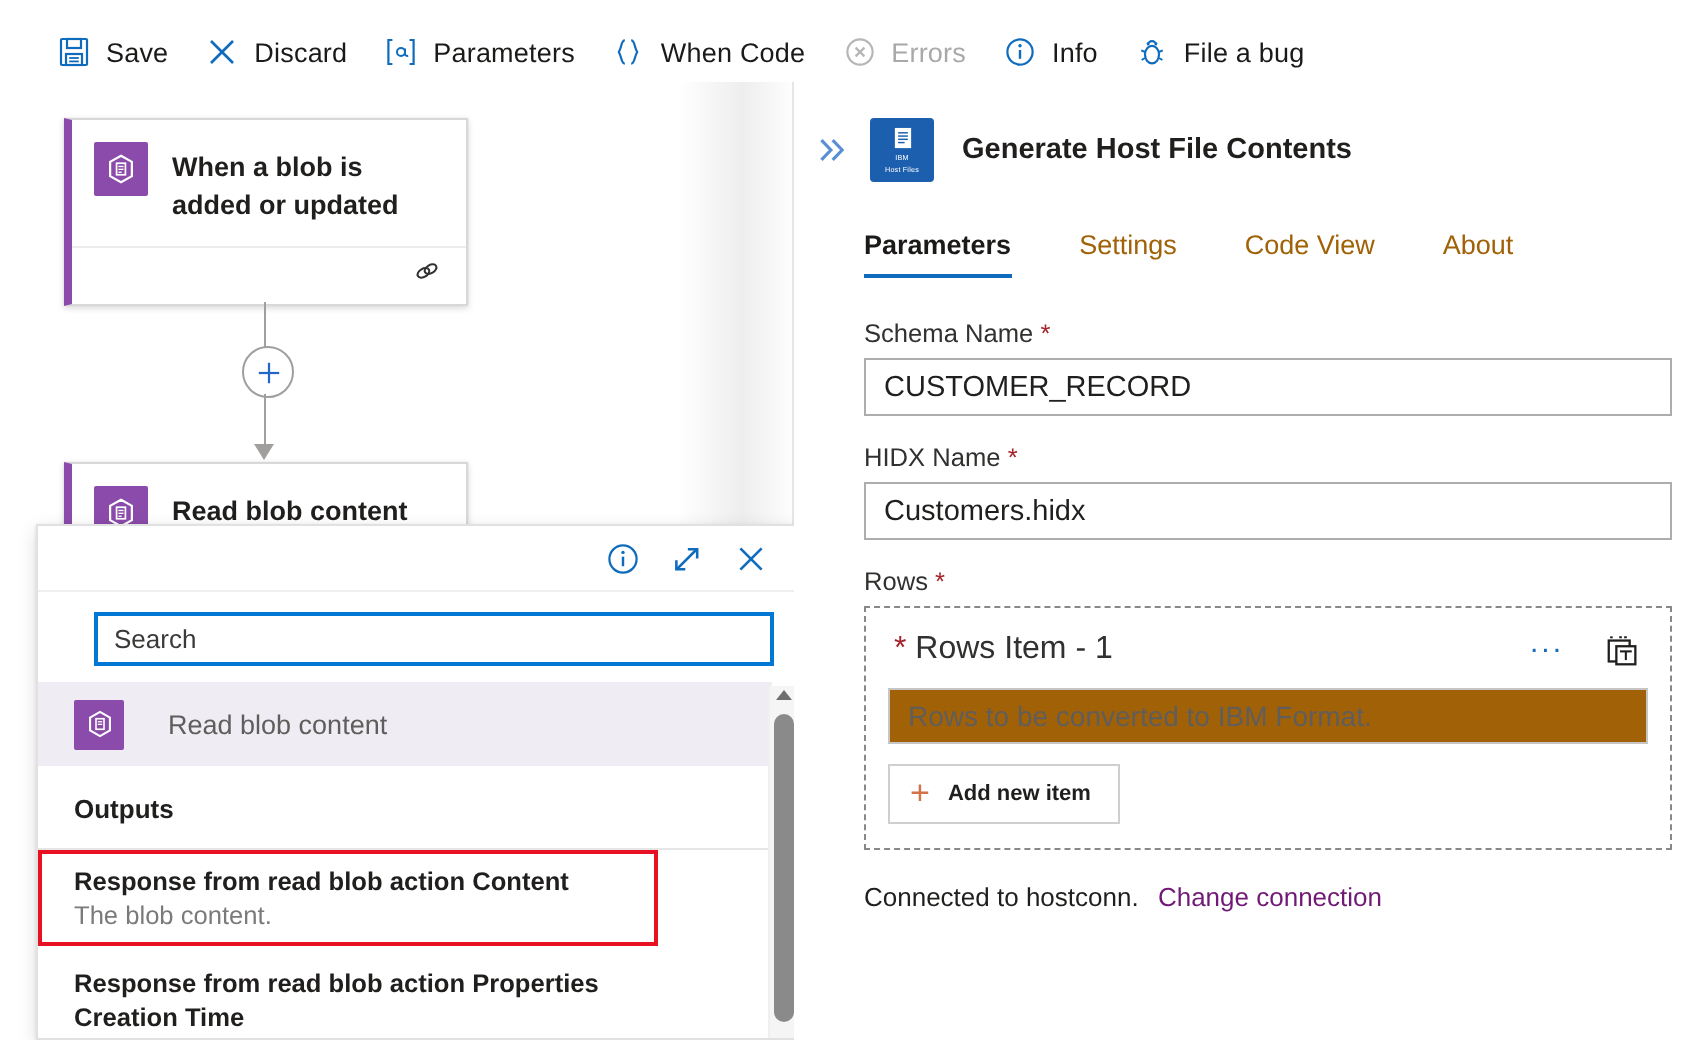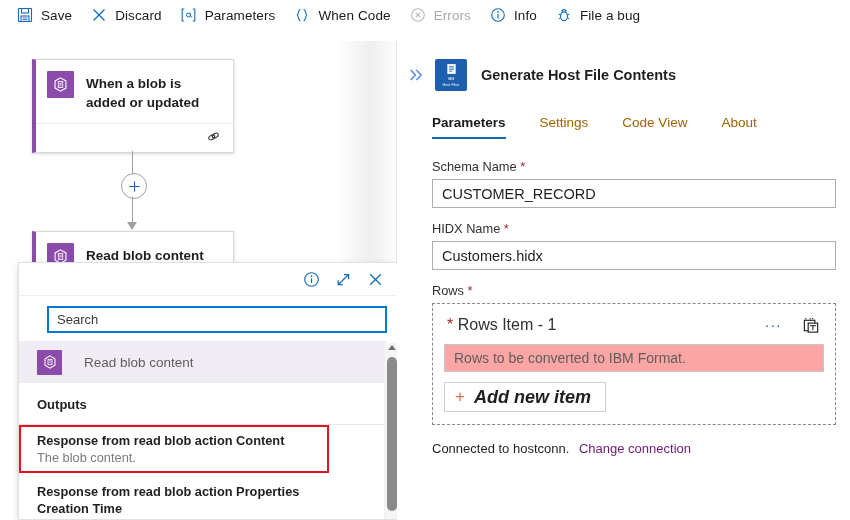--- a/index.html
+++ b/index.html
@@ -14,22 +14,22 @@
     position: relative;
     width: 850px; height: 520px;
     background: #ffffff;
   }
 
   
   .cmdbar {
     position: absolute; left: 0; top: 0;
     width: 850px; height: 41px;
     background: #ffffff;
-    display: flex; align-items: flex-start;
-    padding-left: 16px;
+    display: flex; align-items: flex-end;
+    padding-left: 28px;
     box-sizing: border-box;
   }
   .cmd {
     display: flex; align-items: center;
     height: 30px;
     margin-right: 18px;
     cursor: pointer;
     white-space: nowrap;
   }
   .cmd .ic {
@@ -302,40 +302,40 @@
     cursor: pointer; color: #201f1e;
     margin-right: 2px;
   }
   .rows-input {
     width: 100%; height: 28px;
     border: 1px solid #c8c6c4;
     box-sizing: border-box;
     font-size: 14px;
     font-family: "Liberation Sans", sans-serif;
     padding: 0 9px;
-    background: #fca5a5;
+    background: #a16207;
     outline: none;
     color: #201f1e;
   }
   .rows-input::placeholder { color: #605e5c; opacity: 1; }
   .add-btn {
     margin-top: 10px;
     height: 28px;
     border: 1px solid #cfcfcf;
     background: #ffffff;
     display: inline-flex; align-items: center;
     padding: 0 14px 0 10px;
     cursor: pointer;
     font-family: "Liberation Sans", sans-serif;
   }
   .add-btn .plus {
     color: #d2734a; font-size: 17px; margin-right: 9px;
     line-height: 16px; font-weight: 300;
   }
-  .add-btn .alabel { font-size: 18px; font-weight: bold; color: #201f1e; font-style: italic; }
+  .add-btn .alabel { font-size: 11px; font-weight: bold; color: #201f1e; }
 
   .conn-line {
     padding: 16px 0 0 35px;
     font-size: 13px; color: #201f1e;
   }
   .conn-link { color: #701a75; cursor: pointer; margin-left: 6px; }
 </style>
 </head>
 <body>
 

